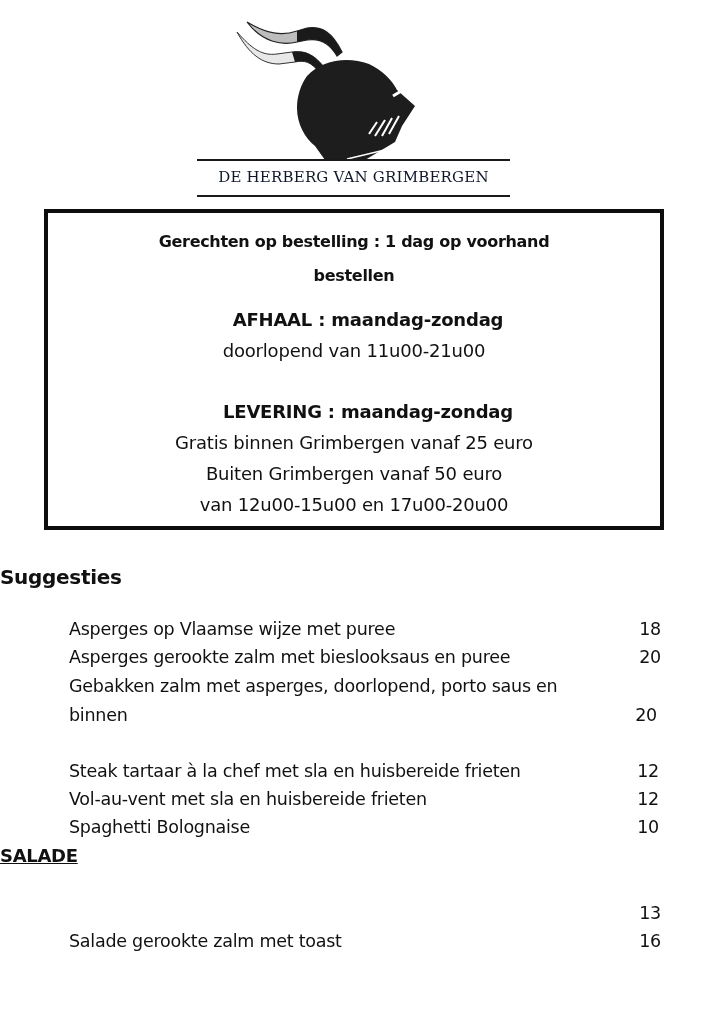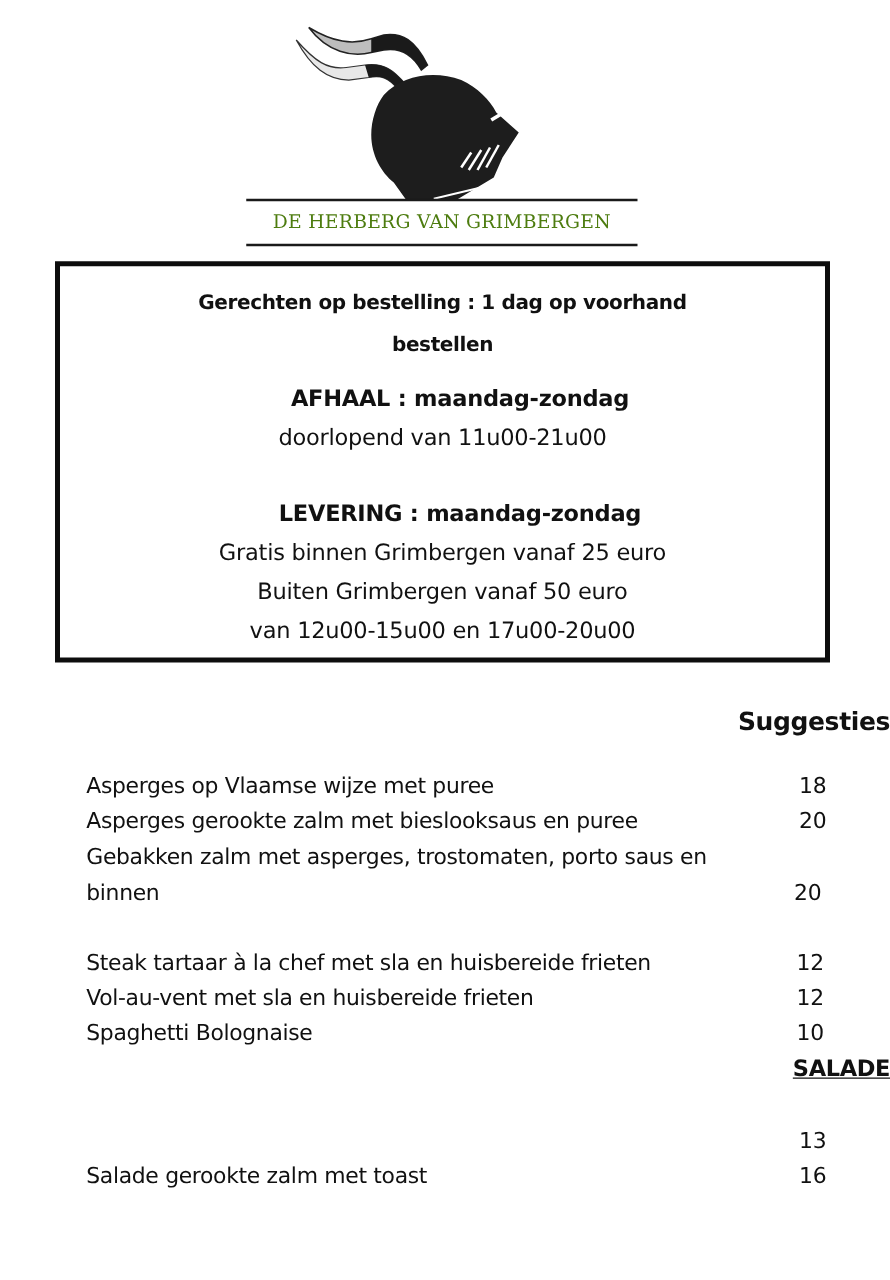--- a/index.html
+++ b/index.html
@@ -1,25 +1,25 @@
 <!DOCTYPE html>
 <html><head>
 <meta charset="utf-8">
 <style>
   html, body { margin: 0; padding: 0; background: #ffffff; }
   body { width: 712px; height: 1024px; position: relative; overflow: hidden; font-family: "DejaVu Sans", sans-serif; color: #111; }
   .logo { position: absolute; left: 197px; top: 14px; width: 313px; height: 186px; }
   .logo svg { position: absolute; left: 0; top: 0; }
   .logo-line { position: absolute; left: 0; width: 313px; height: 2px; background: #1a1a1a; }
-  .logo-name { position: absolute; left: 0; width: 313px; top: 154px; text-align: center; font-family: "DejaVu Serif", serif; font-size: 15px; letter-spacing: 0.2px; color: #4d7c0f; }
+  .logo-name { position: absolute; left: 0; width: 313px; top: 154px; text-align: center; font-family: "DejaVu Serif", serif; font-size: 15px; letter-spacing: 0.2px; color: #0f172a; }
   .info-box { position: absolute; left: 44px; top: 209px; width: 612px; height: 313px; border: 4px solid #0d0d0d; box-sizing: content-box; }
   .info-box .title { position: absolute; left: 0; right: 0; top: 12px; text-align: center; font-weight: bold; font-size: 16px; line-height: 34px; letter-spacing: -0.3px; }
   .info-box .line { position: absolute; left: 0; right: 0; text-align: center; font-size: 18px; line-height: 30px; letter-spacing: -0.2px; }
   .info-box .line.bold { font-weight: bold; margin-left: 28px; }
-  .section-title { position: absolute; left: 0; width: 712px; text-align: right; font-weight: bold; font-size: 20px; letter-spacing: -0.3px; }
+  .section-title { position: absolute; left: 0; width: 712px; text-align: left; font-weight: bold; font-size: 20px; letter-spacing: -0.3px; }
   .section-title.salade { font-size: 18px; text-decoration: underline; }
   .menu-item { position: absolute; left: 57px; width: 594px; font-size: 17.5px; line-height: 28px; letter-spacing: -0.25px; margin-left: 12px; }
   .menu-item .price { position: absolute; right: 0; top: 0; }
 </style>
 </head>
 <body>
 
 <div class="logo">
   <svg width="313" height="150" viewBox="0 0 313 150">
 
@@ -61,21 +61,21 @@
 
 <div class="menu-item" style="top:615px">
   <span>Asperges op Vlaamse wijze met puree</span>
   <span class="price" style="right:2px">18</span>
 </div>
 <div class="menu-item" style="top:643px">
   <span>Asperges gerookte zalm met bieslooksaus en puree</span>
   <span class="price" style="right:2px">20</span>
 </div>
 <div class="menu-item" style="top:672px">
-  <div>Gebakken zalm met asperges, trostomaten, porto saus en</div>
+  <div>Gebakken zalm met asperges, doorlopend, porto saus en</div>
   <div style="margin-top:1px">binnen</div>
   <span class="price" style="top:29px; right:6px">20</span>
 </div>
 
 <div class="menu-item" style="top:757px">
   <span>Steak tartaar à la chef met sla en huisbereide frieten</span>
   <span class="price" style="right:4px">12</span>
 </div>
 <div class="menu-item" style="top:785px">
   <span>Vol-au-vent met sla en huisbereide frieten</span>

